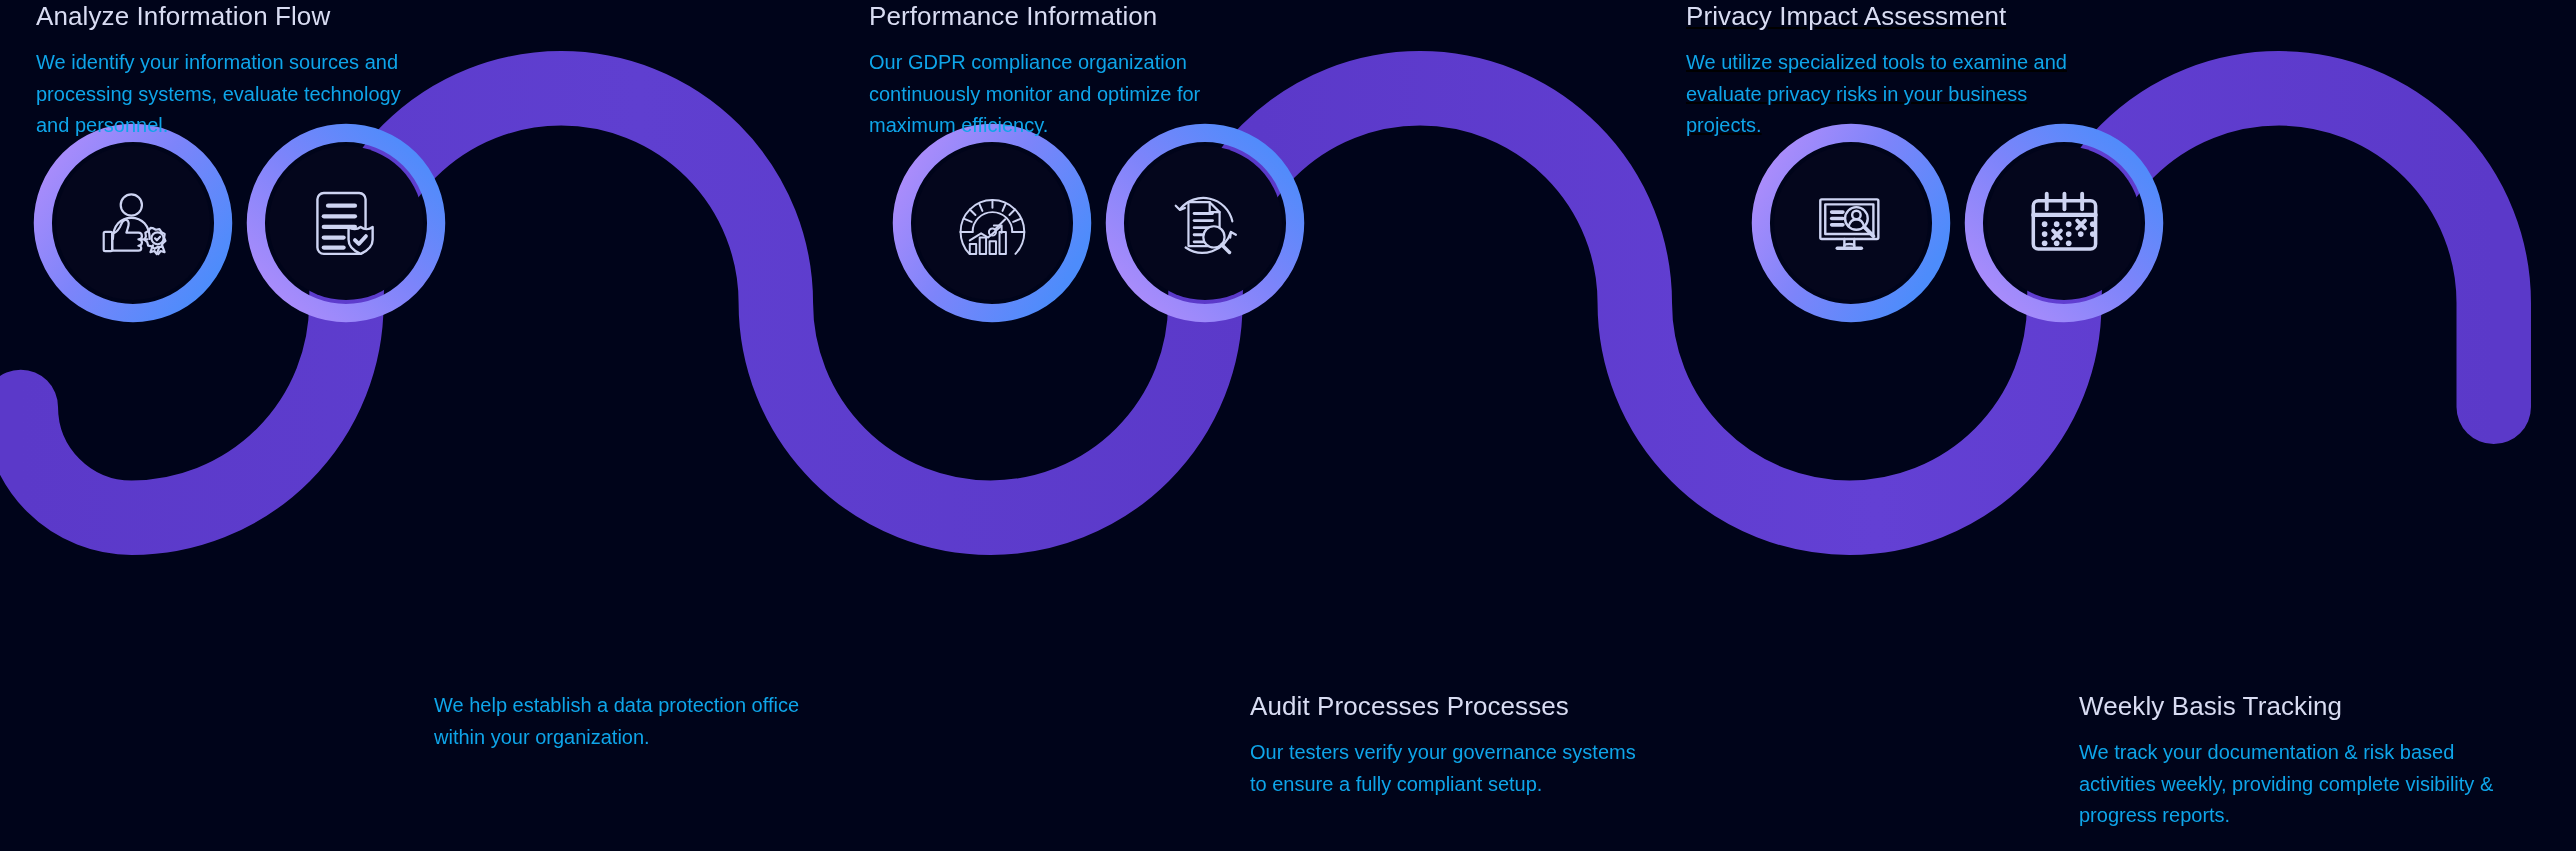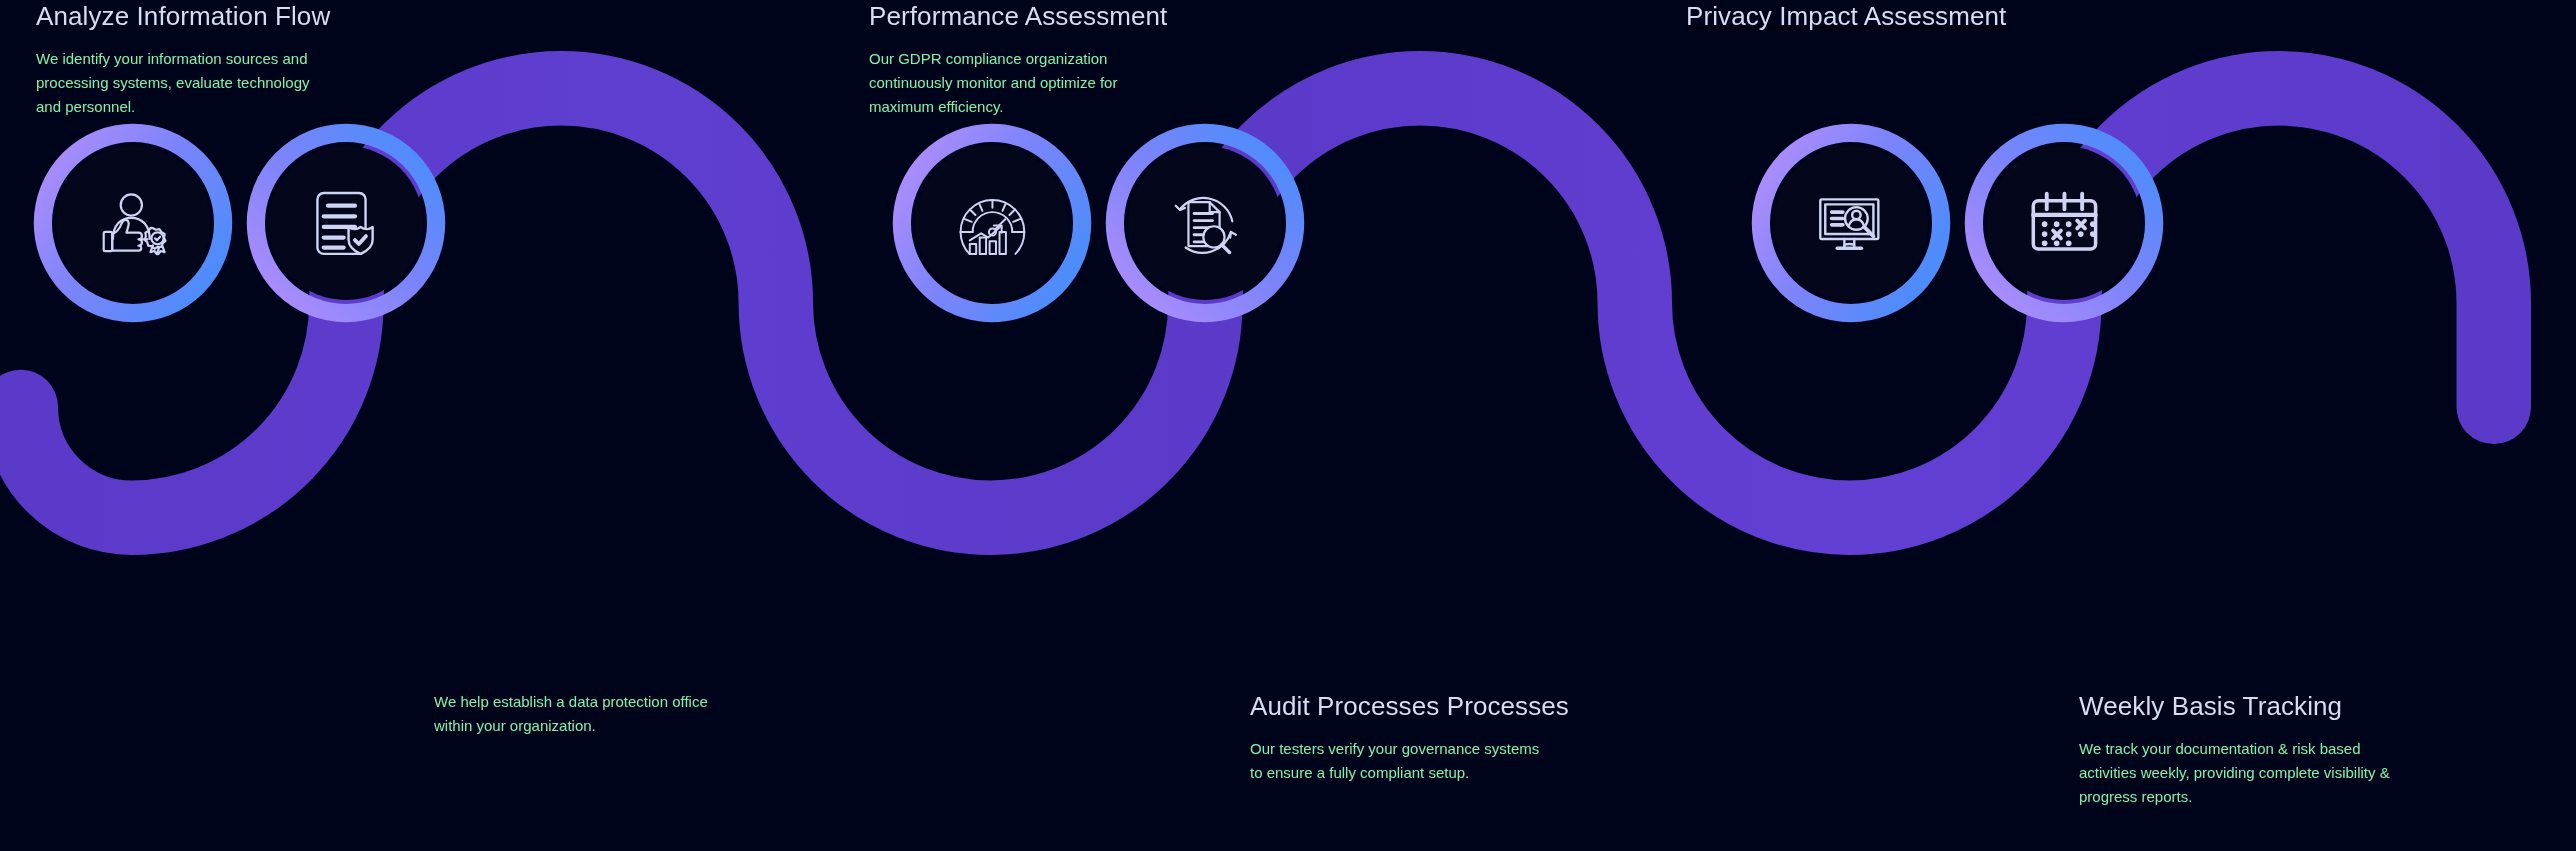--- a/index.html
+++ b/index.html
@@ -65,24 +65,24 @@
   .label h3 {
     font-size: 26px;
     font-weight: 400;
     line-height: 1.25;
     color: #d8dcf2;
     letter-spacing: 0.1px;
     margin-bottom: 14.7px;
     white-space: nowrap;
   }
   .label p {
-    font-size: 15px;
+    font-size: 20px;
     font-weight: 400;
     line-height: 1.58;
-    color: #86efac;
+    color: #0ea5e9;
   }
   .label.top    { top: 0px; }
   .label.bottom { top: 690px; }
 </style>
 </head>
 <body>
 
 <div id="stage">
 
   <svg id="wave-layer" viewBox="0 0 2975 983" preserveAspectRatio="none">
@@ -308,30 +308,35 @@
   <div class="label top" style="left:0px; width:507px;">
     <h3>Analyze Information Flow</h3>
     <p>
       <span>We identify your information sources and</span><br>
       <span>processing systems, evaluate technology</span><br>
       <span>and personnel.</span>
     </p>
   </div>
 
   <div class="label top" style="left:833px; width:507px;">
-    <h3>Performance Assessment</h3>
+    <h3>Performance Information</h3>
     <p>
       <span>Our GDPR compliance organization</span><br>
       <span>continuously monitor and optimize for</span><br>
       <span>maximum efficiency.</span>
     </p>
   </div>
 
   <div class="label top" style="left:1650px; width:520px;text-decoration:underline;">
     <h3>Privacy Impact Assessment</h3>
+    <p>
+      <span>We utilize specialized tools to examine and</span><br>
+      <span>evaluate privacy risks in your business</span><br>
+      <span>projects.</span>
+    </p>
   </div>
 
   <div class="label bottom" style="left:398px; width:554px;">
     <p>
       <span>We help establish a data protection office</span><br>
       <span>within your organization.</span>
     </p>
   </div>
 
   <div class="label bottom" style="left:1214px; width:554px;">

